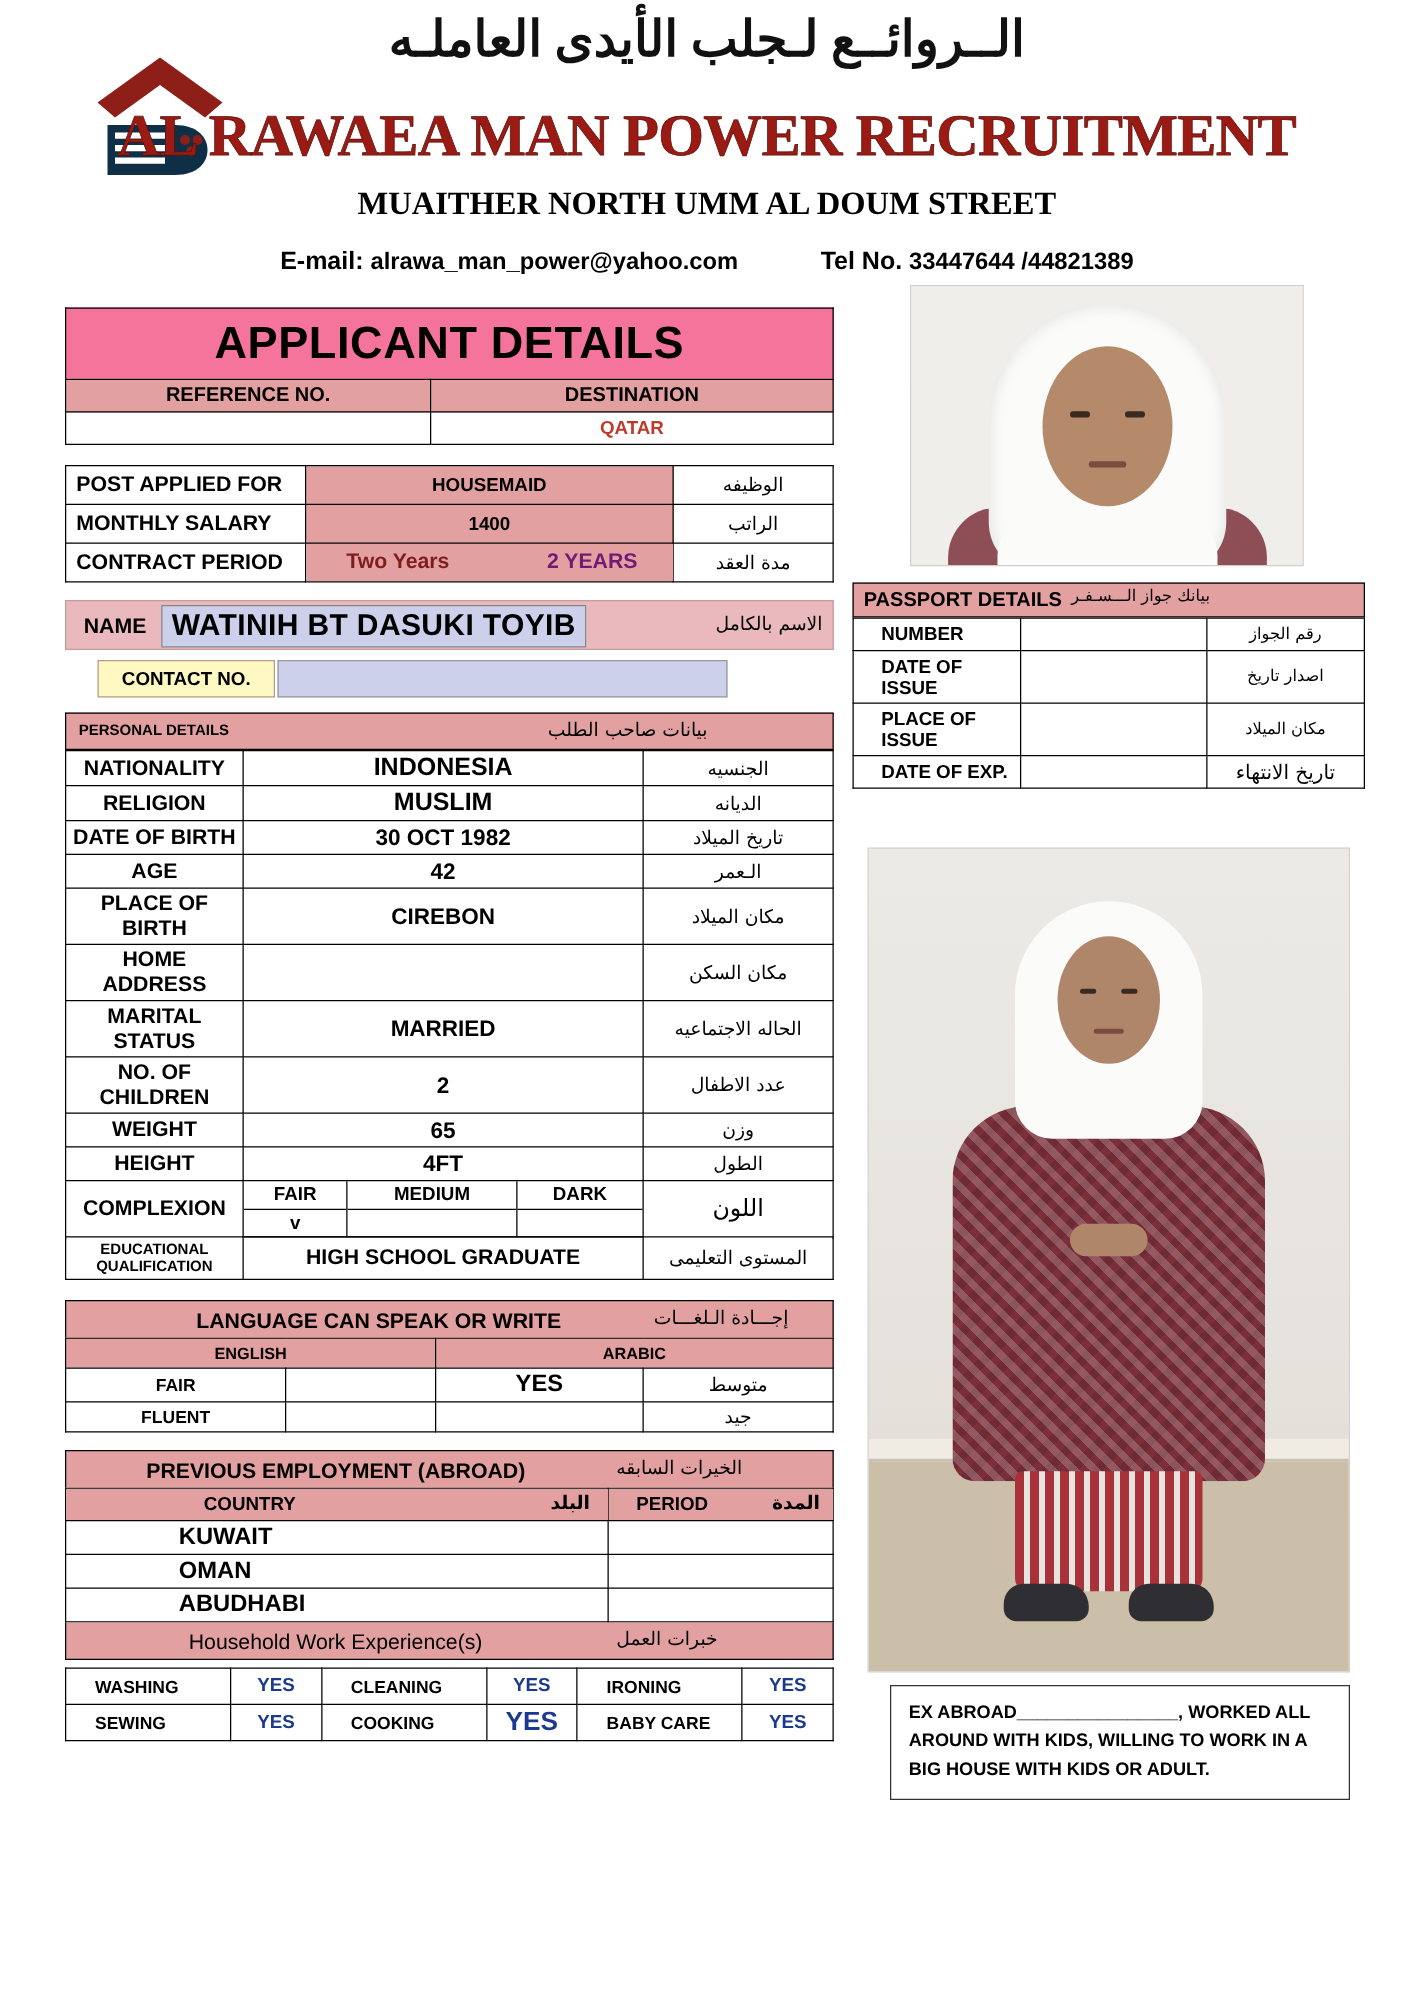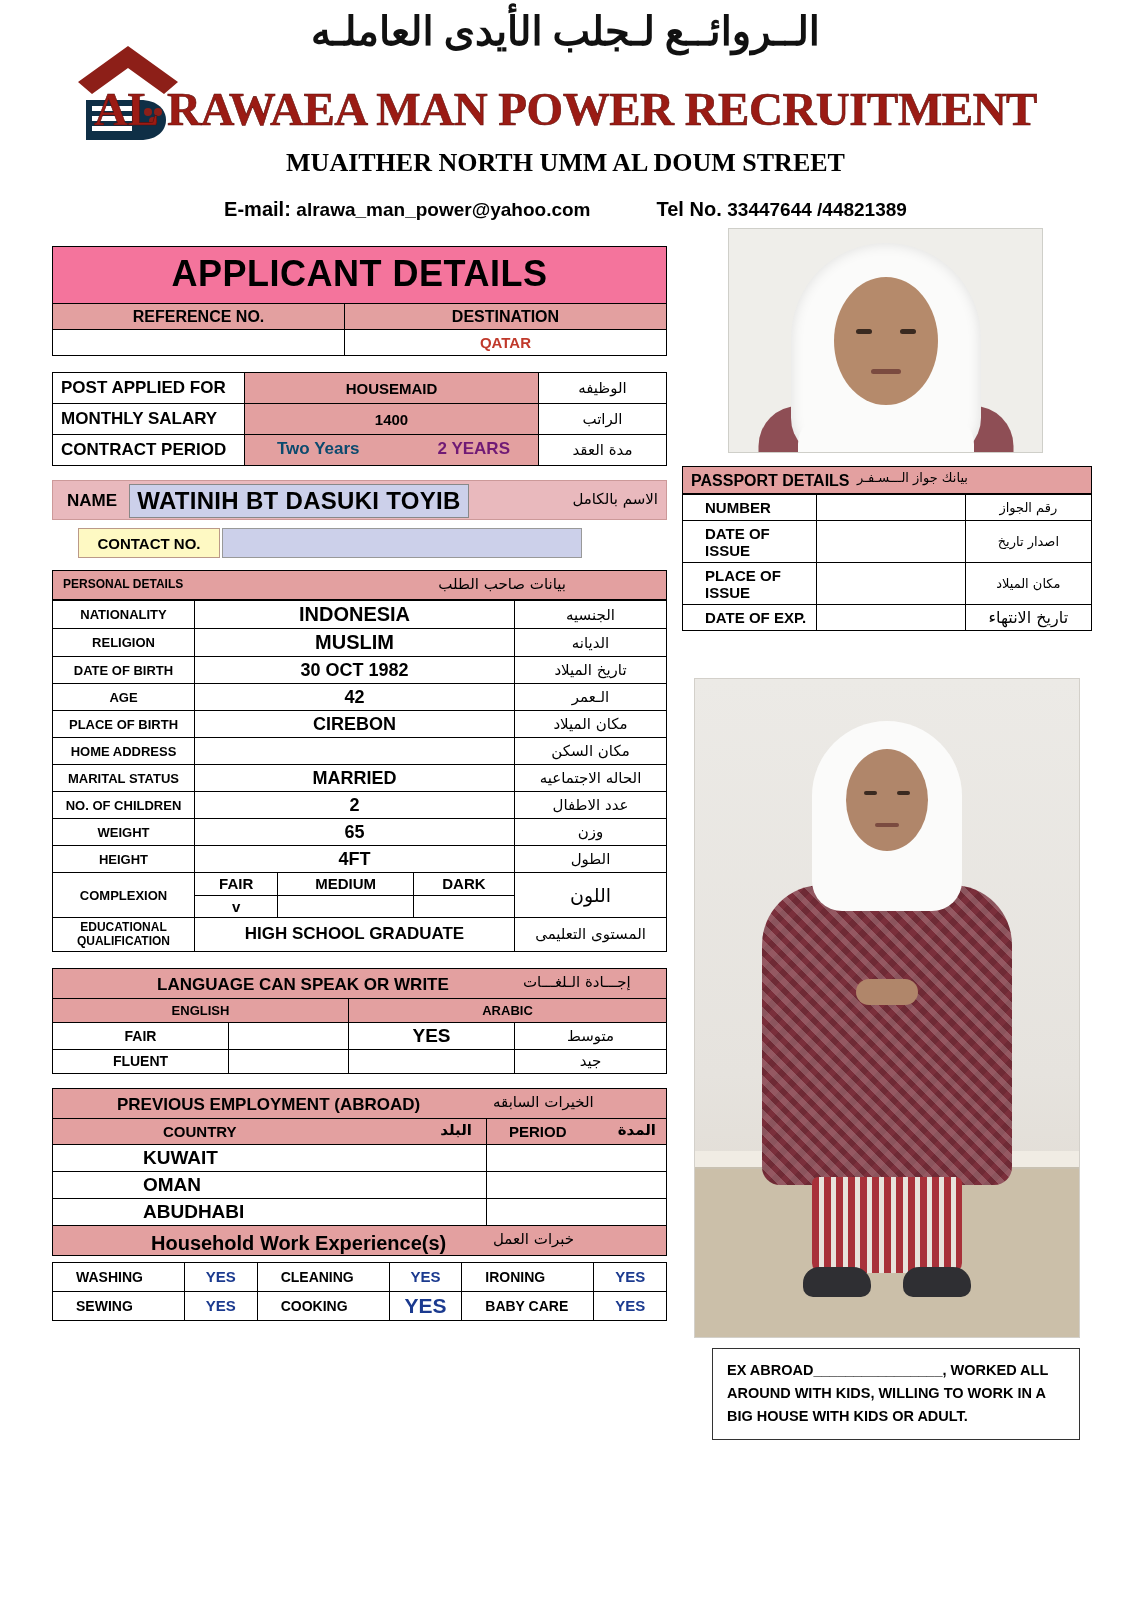--- a/index.html
+++ b/index.html
@@ -70,21 +70,21 @@
   .ref-tbl .hdr { text-align:center; font-weight:bold; font-size:16px; background:#e3a0a0; }
   .qatar { text-align:center; font-weight:bold; color:#c0392b; font-size:15px; }
 
   .post-tbl { margin-top:16px; }
   .post-tbl td { height:31px; }
   .post-tbl .lab { width:192px; font-weight:bold; font-size:17px; padding-left:8px; }
   .post-tbl .mid { background:#e3a0a0; text-align:center; font-weight:bold; }
   .post-tbl .arcell { width:128px; background:#fff; }
   .salary { font-size:24px; }
   .contract-mid { position:relative; }
-  .contract-mid .two { position:absolute; left:32px; top:4px; font-size:17px; font-weight:bold; color:#0c4a6e; }
+  .contract-mid .two { position:absolute; left:32px; top:4px; font-size:17px; font-weight:bold; color:#7f1d1d; }
   .contract-mid .yrs { position:absolute; right:28px; top:4px; font-size:17px; font-weight:bold; color:#701a75;margin-left:17px; }
 
   .name-row {
     margin-top:14px; background:#e9b9bd; border:1px solid #c99;
     height:40px; position:relative;
   }
   .name-row .nm-lbl { position:absolute; left:14px; top:10px; font-size:17px; font-weight:bold; }
   .name-row .nm-box {
     position:absolute; left:76px; top:3px; width:340px; height:34px;
     background:#ccd0ea; border:1px solid #888;
@@ -107,21 +107,21 @@
 
   .pd-head {
     margin-top:8px; background:#e3a0a0; border:1.6px solid #000;
     height:30px; position:relative;
   }
   .pd-head .t { position:absolute; left:10px; top:6px; font-size:12px; font-weight:bold; }
   .pd-head .a { position:absolute; right:100px; top:4px; }
 
   .pd-tbl { border-top:none; }
   .pd-tbl td { height:27px; }
-  .pd-tbl .lab { width:142px; text-align:center; font-size:13px; font-weight:bold; }
+  .pd-tbl .lab { width:142px; text-align:center; font-size:17px; font-weight:bold; }
   .pd-tbl .val { text-align:center; font-weight:bold; font-size:20px; }
   .pd-tbl .val.small { font-size:18px; }
   .pd-tbl .arc { width:152px; }
   .comp-sub td { height:22px; font-size:15px; font-weight:bold; text-align:center; }
   .edu .val { font-size:17px; }
 
   .lang-head {
     margin-top:16px; background:#e3a0a0; border:1.6px solid #000; border-bottom:none;
     height:30px; position:relative;
   }
@@ -137,21 +137,21 @@
   .prev-head {
     margin-top:14px; background:#e3a0a0; border:1.6px solid #000; border-bottom:none;
     height:30px; position:relative;
   }
   .prev-head .t { position:absolute; left:64px; top:6px; font-size:17px; font-weight:bold; }
   .prev-head .a { position:absolute; left:440px; top:4px; }
   .prev-tbl td { height:26px; }
   .prev-tbl .hdr { background:#e3a0a0; font-weight:bold; font-size:15px; }
   .prev-tbl .country { font-weight:bold; font-size:19px; padding-left:90px; }
   .hw-head { background:#e3a0a0; border:1.6px solid #000; border-top:none; height:30px; position:relative; }
-  .hw-head .t { position:absolute; left:98px; top:6px; font-size:20px; font-weight:bold; }
+  .hw-head .t { position:absolute; left:98px; top:6px; font-size:17px; font-weight:normal; }
   .hw-head .a { position:absolute; left:440px; top:4px; }
 
   .hw-tbl { margin-top:6px; }
   .hw-tbl td { height:29px; }
   .hw-tbl .k { font-size:14px; font-weight:bold; padding-left:23px; width:120px; }
   .hw-tbl .v { font-size:15px; font-weight:bold; color:#1b3a8f; text-align:center; width:66px; }
   .hw-tbl .v.big { font-size:21px; }
 
   
   .photo1 {

